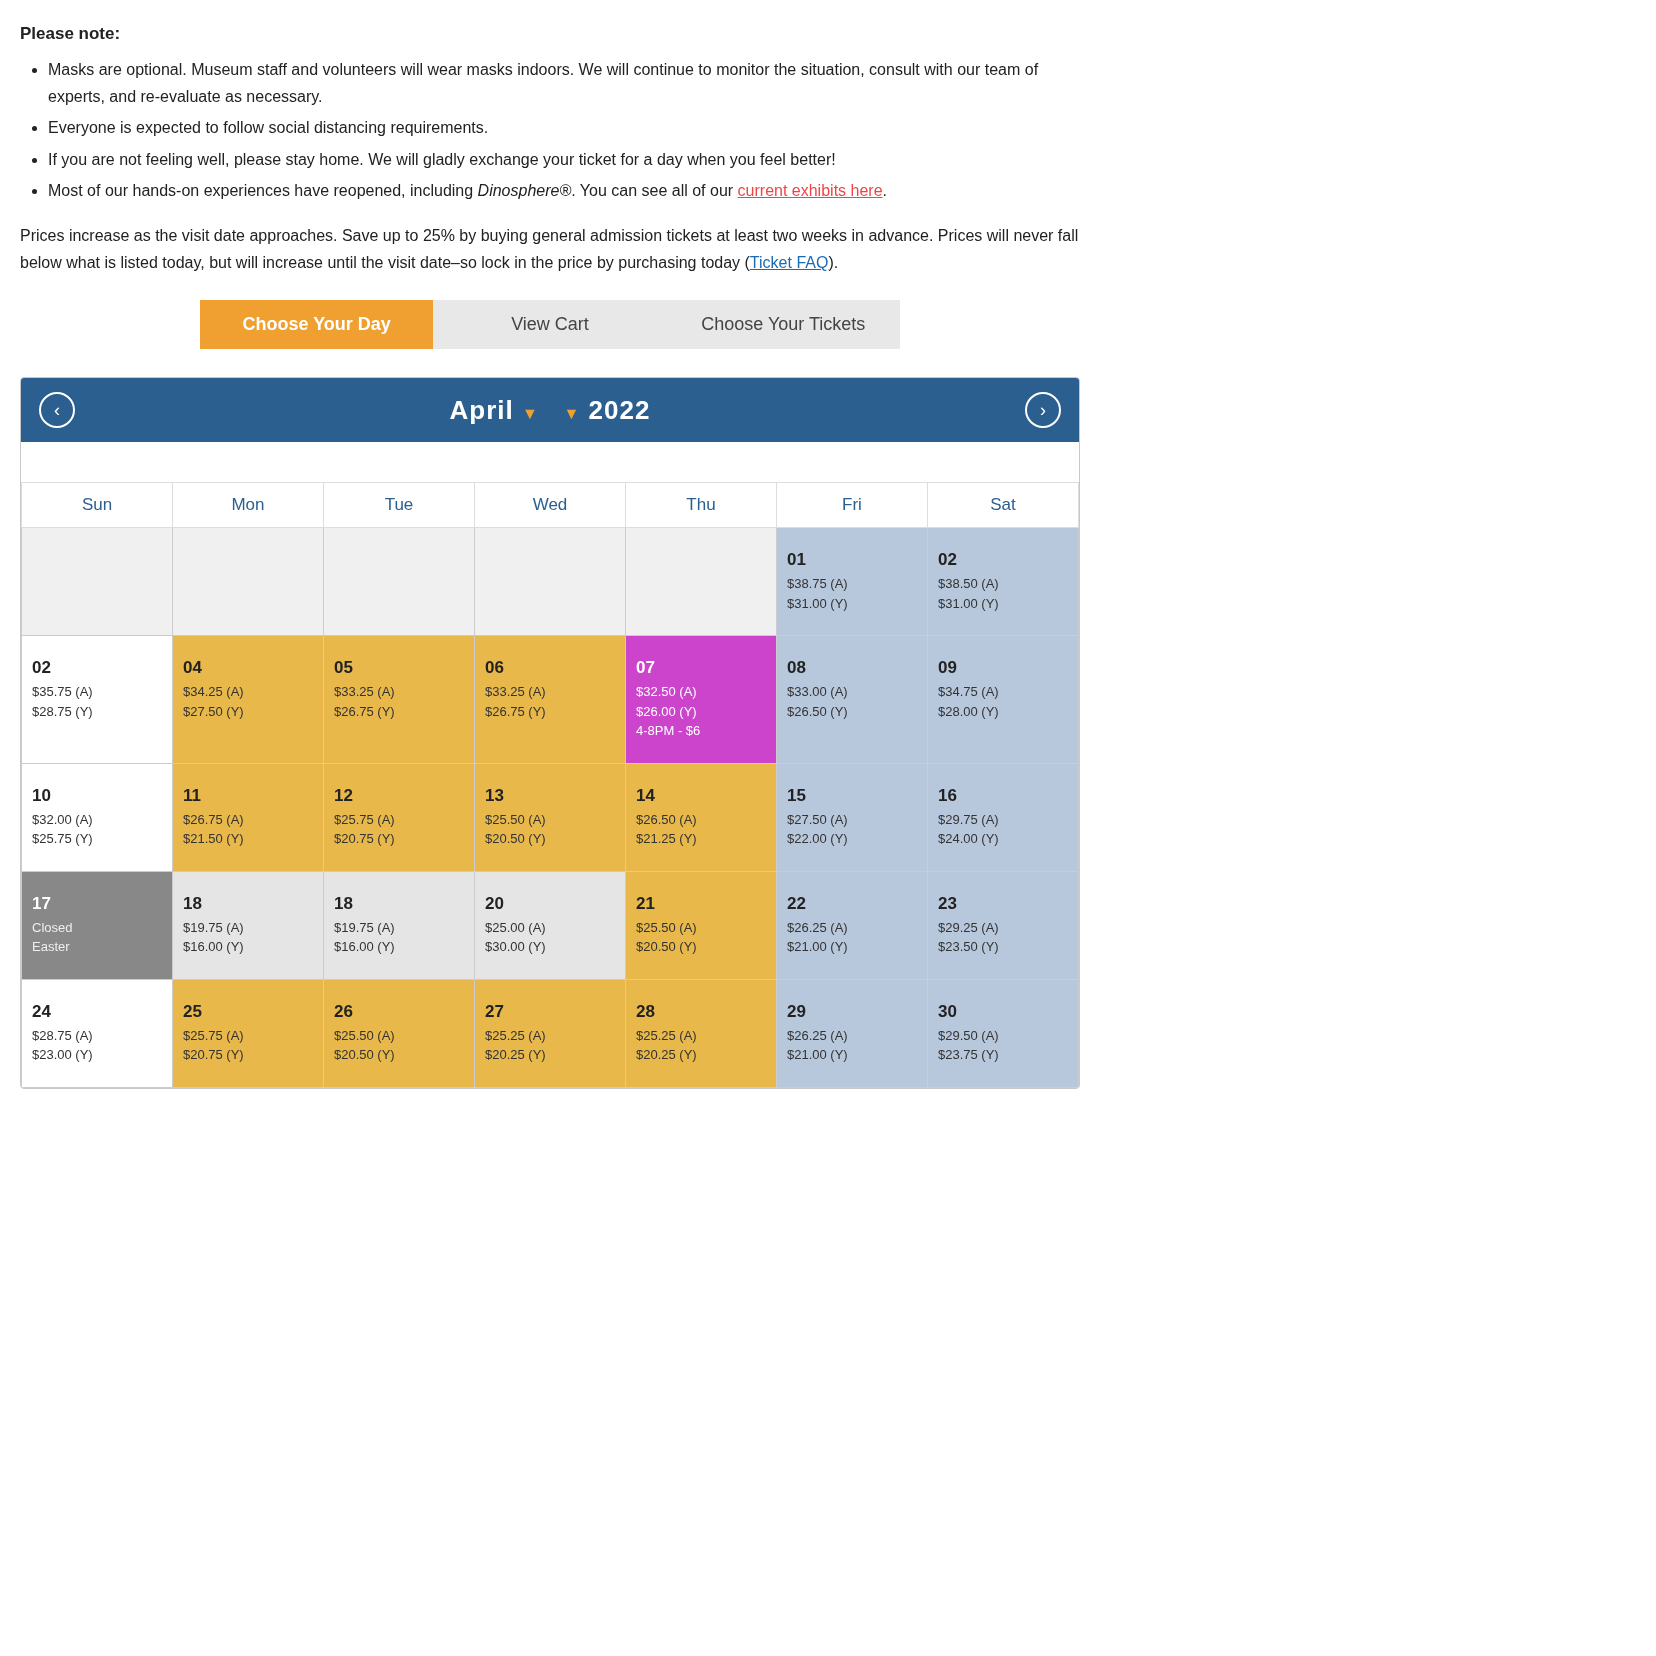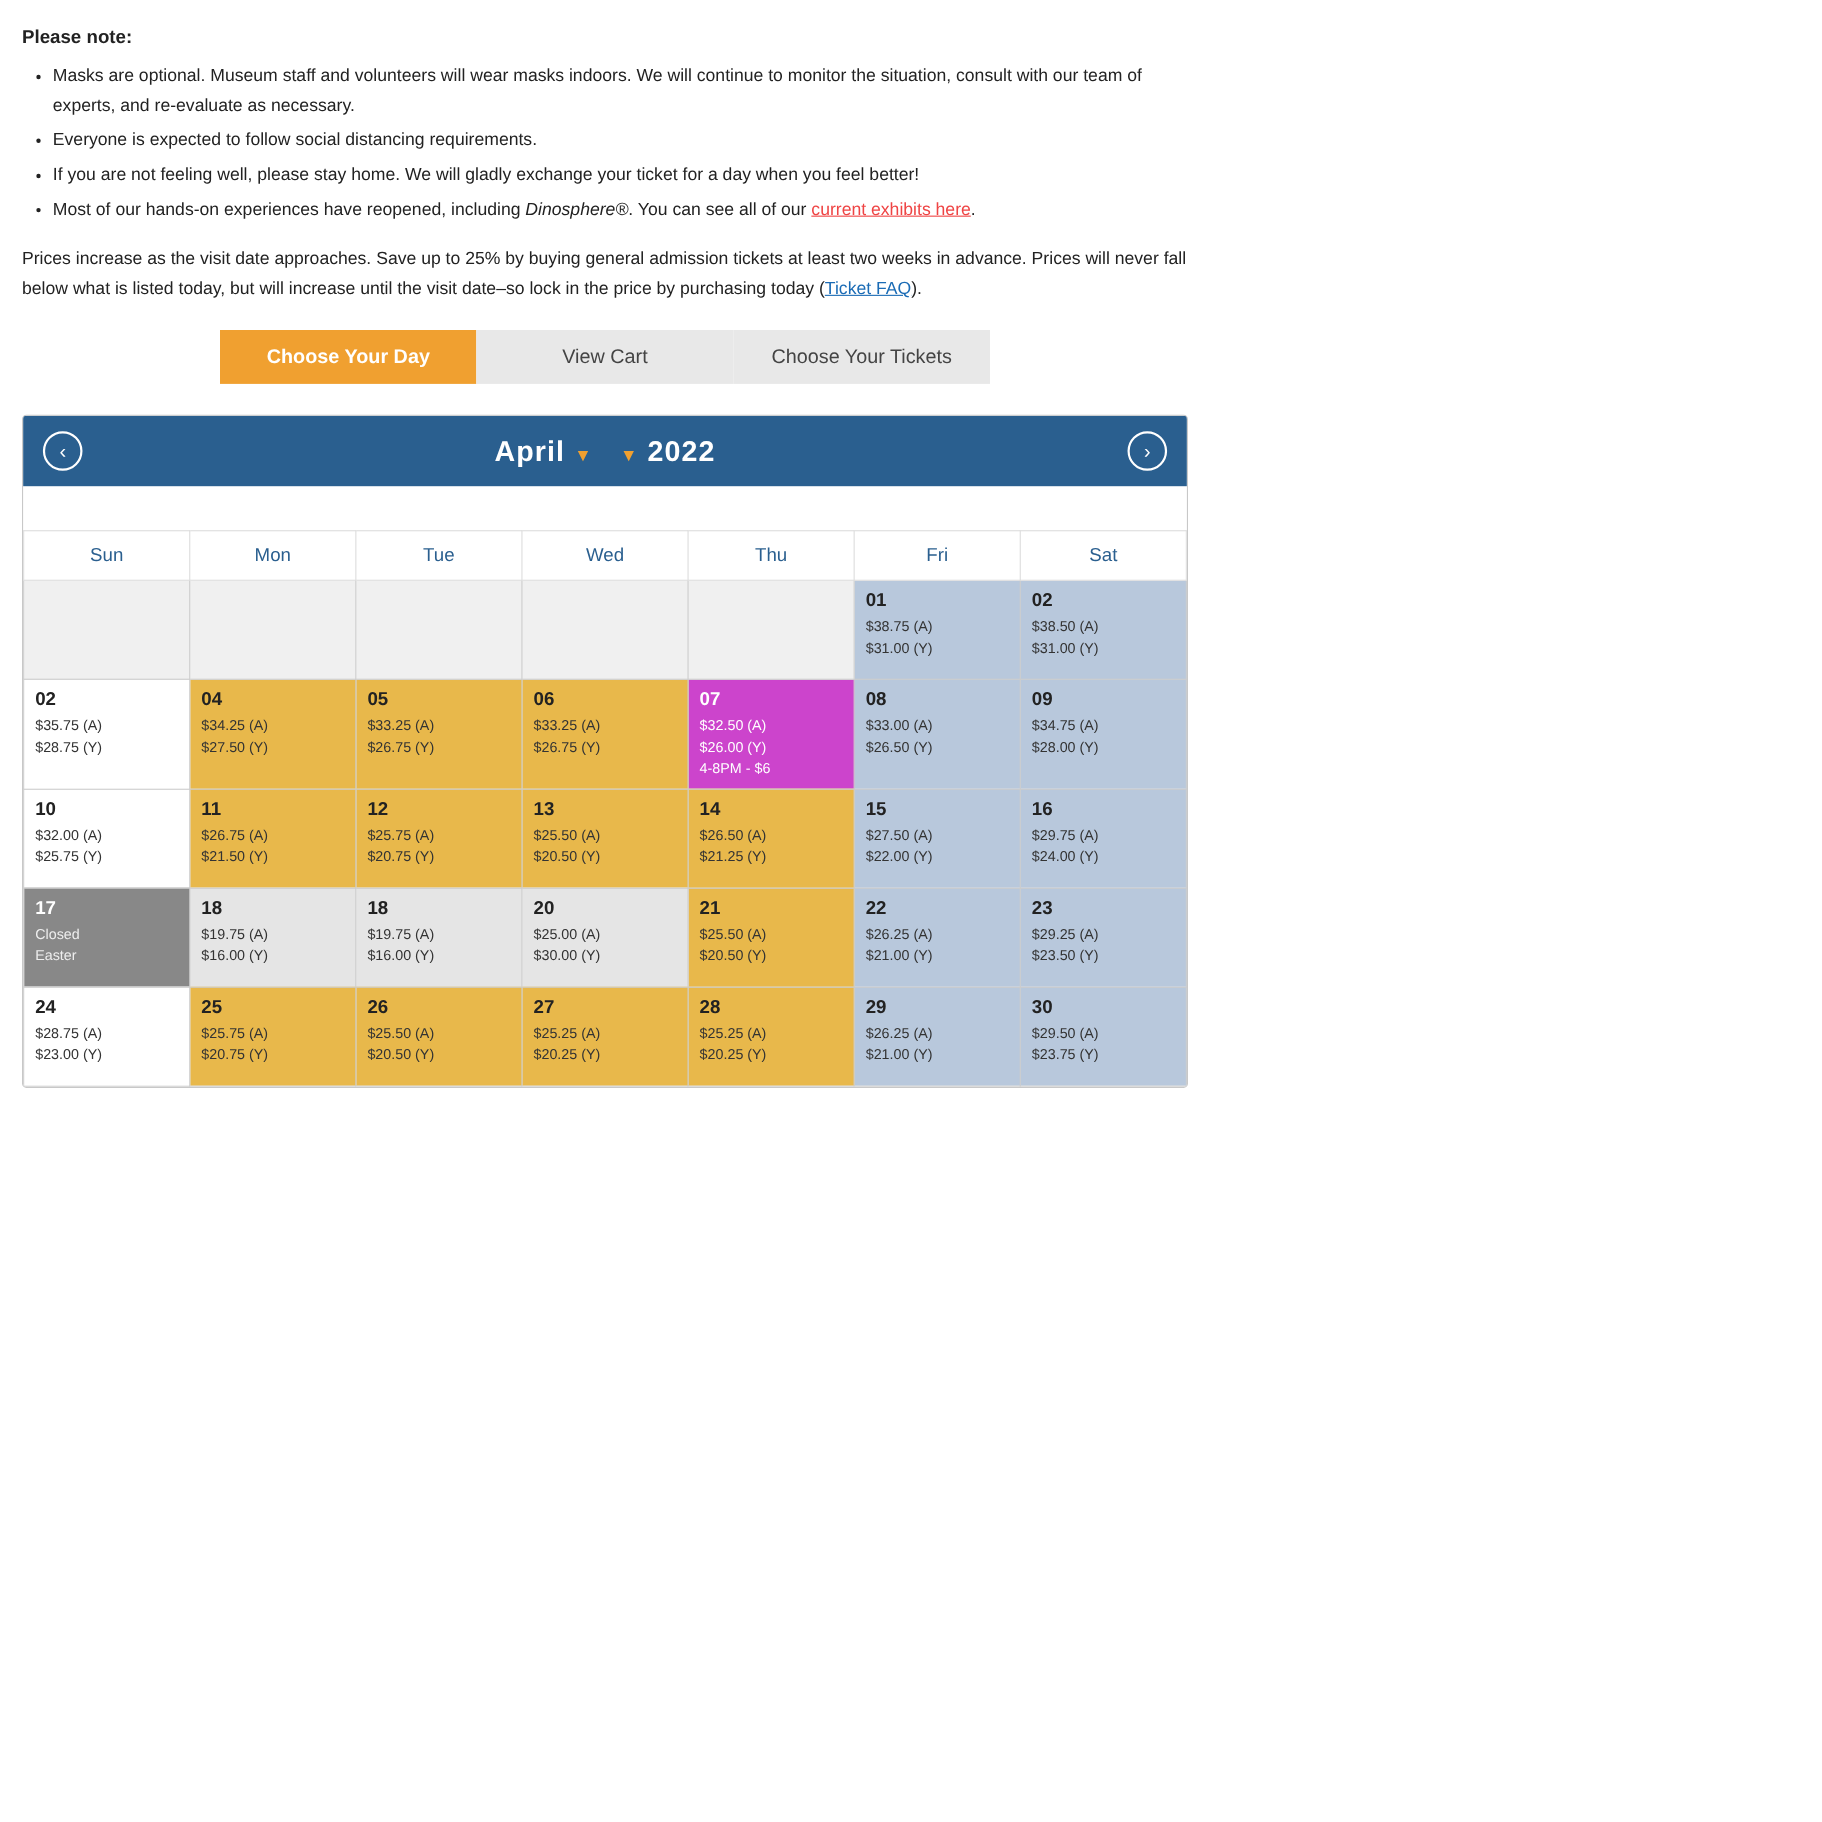--- a/index.html
+++ b/index.html
@@ -112,21 +112,21 @@
       font-size: 17px;
       font-weight: normal;
       color: #2a5f8f;
       border: 1px solid #ddd;
       background: #fff;
     }
 
     .calendar-grid td {
       border: 1px solid #ccc;
       vertical-align: top;
-      padding: 8px 10px;
+      padding: 22px 10px;
       width: 14.28%;
       min-height: 90px;
       height: 90px;
     }
 
     .day-num {
       font-size: 17px;
       font-weight: bold;
       color: #222;
       display: block;

